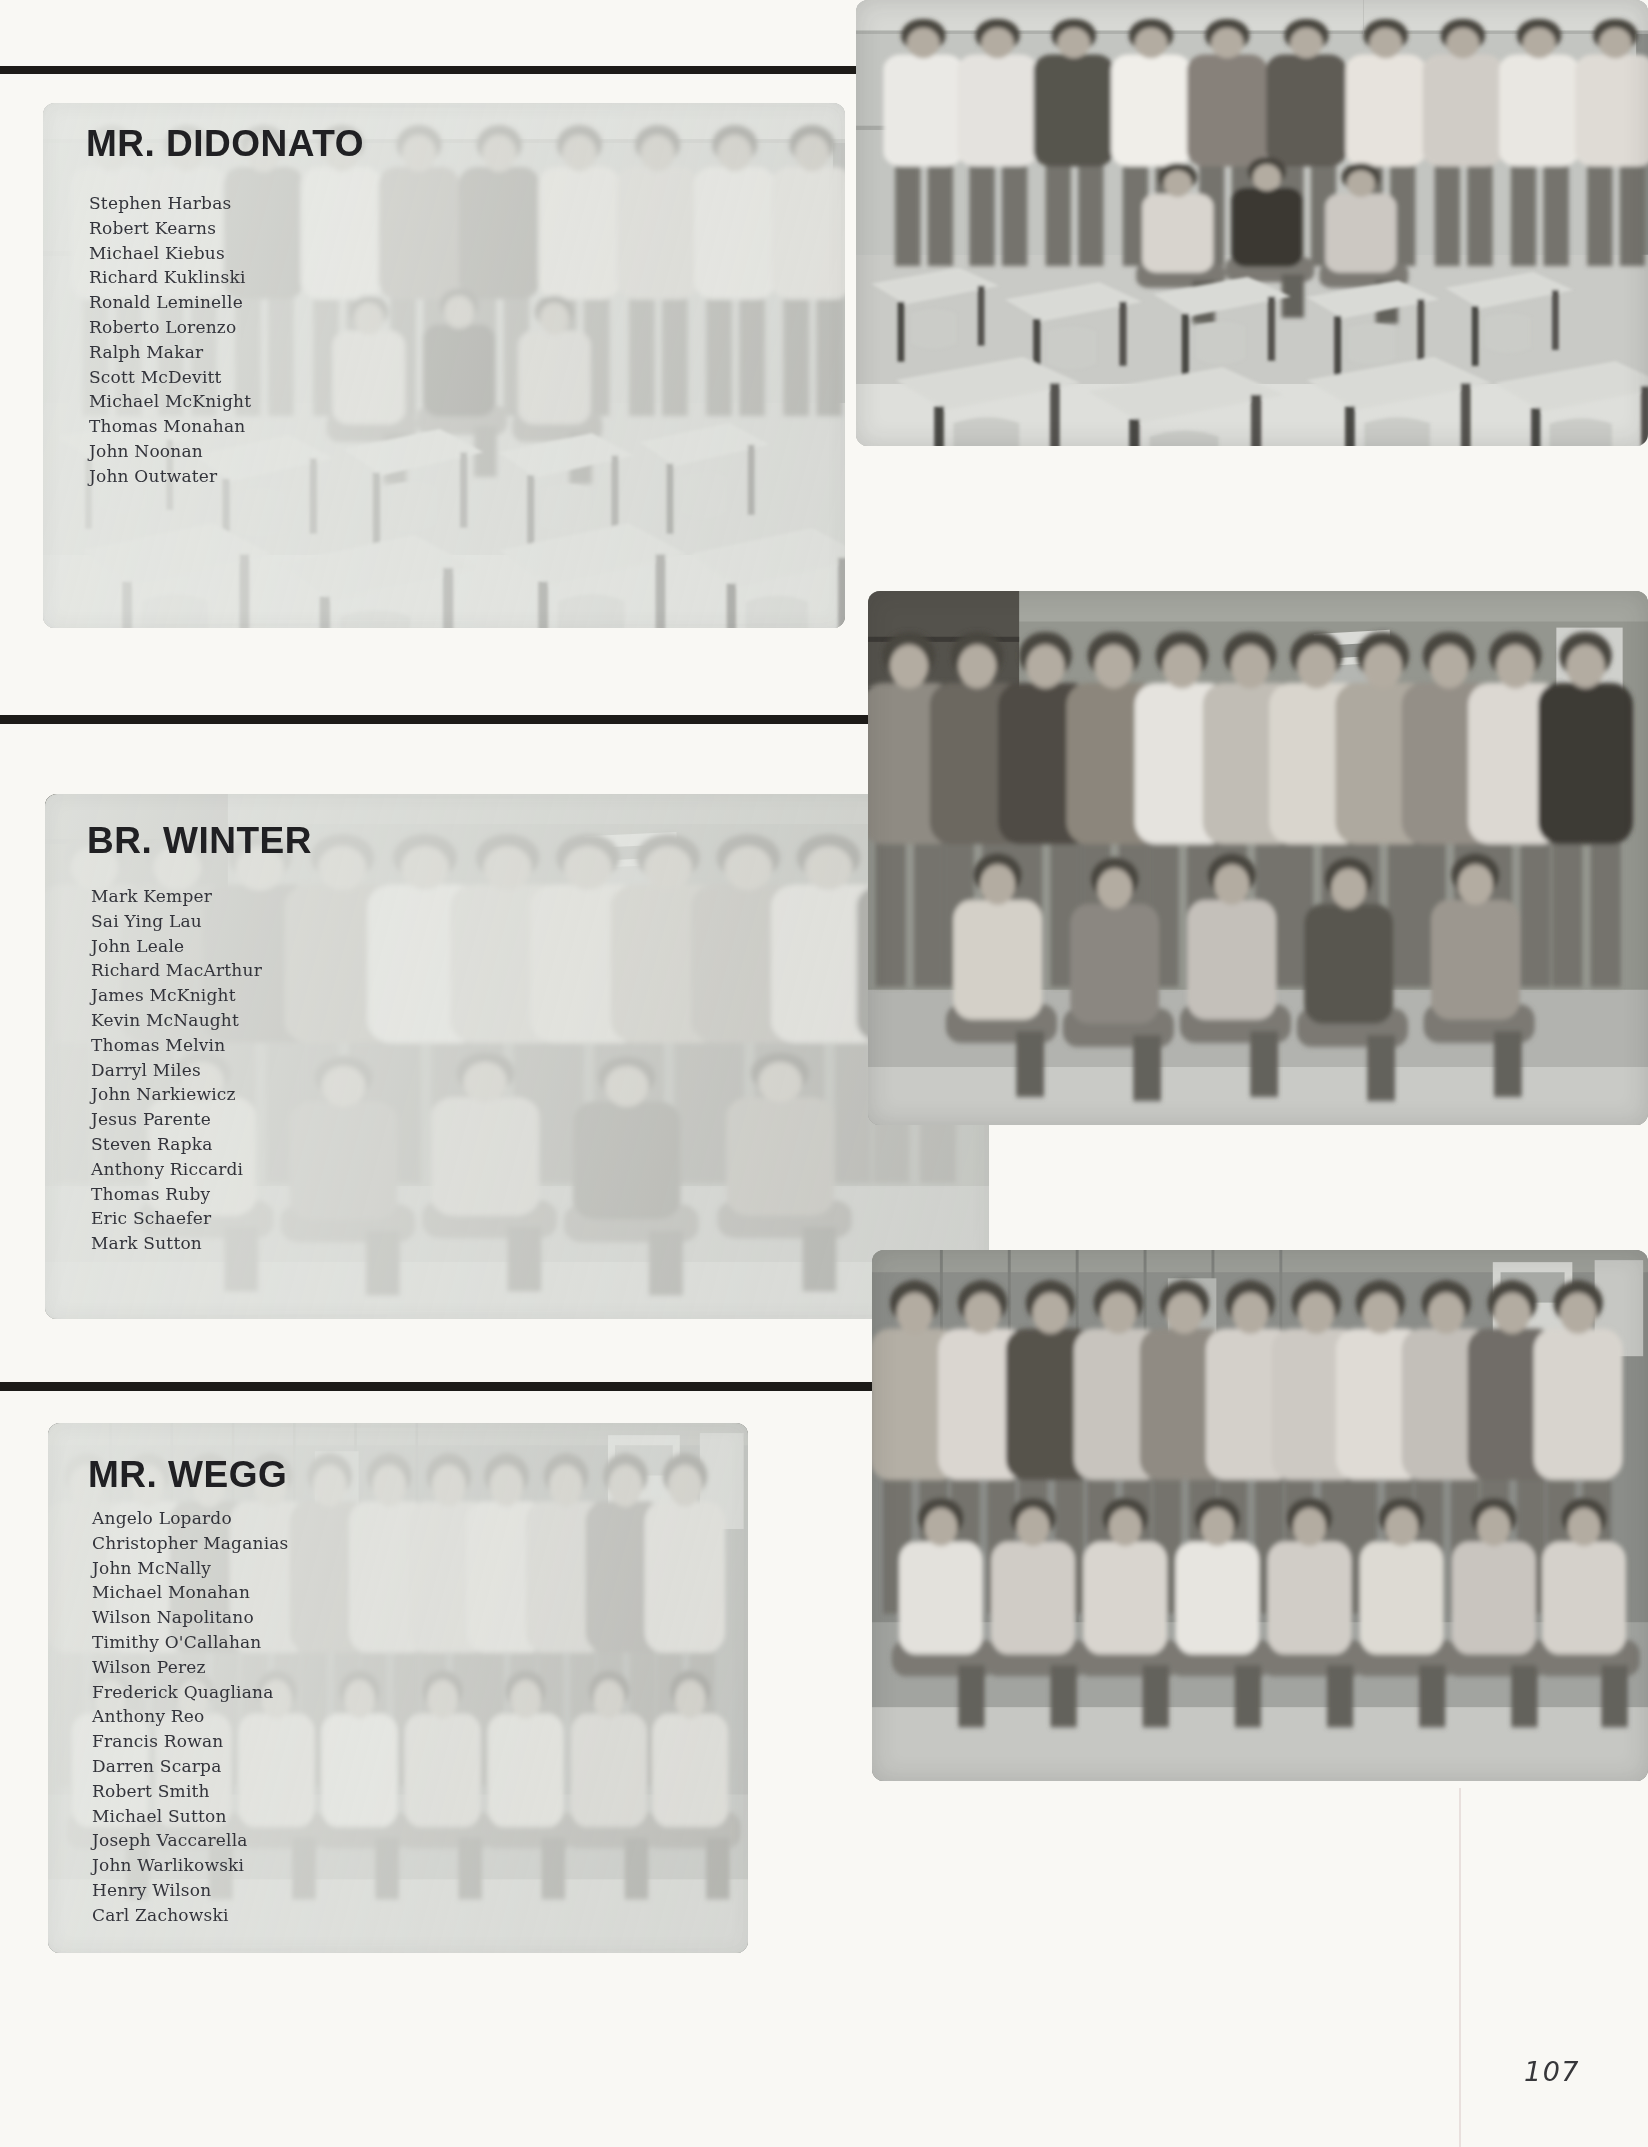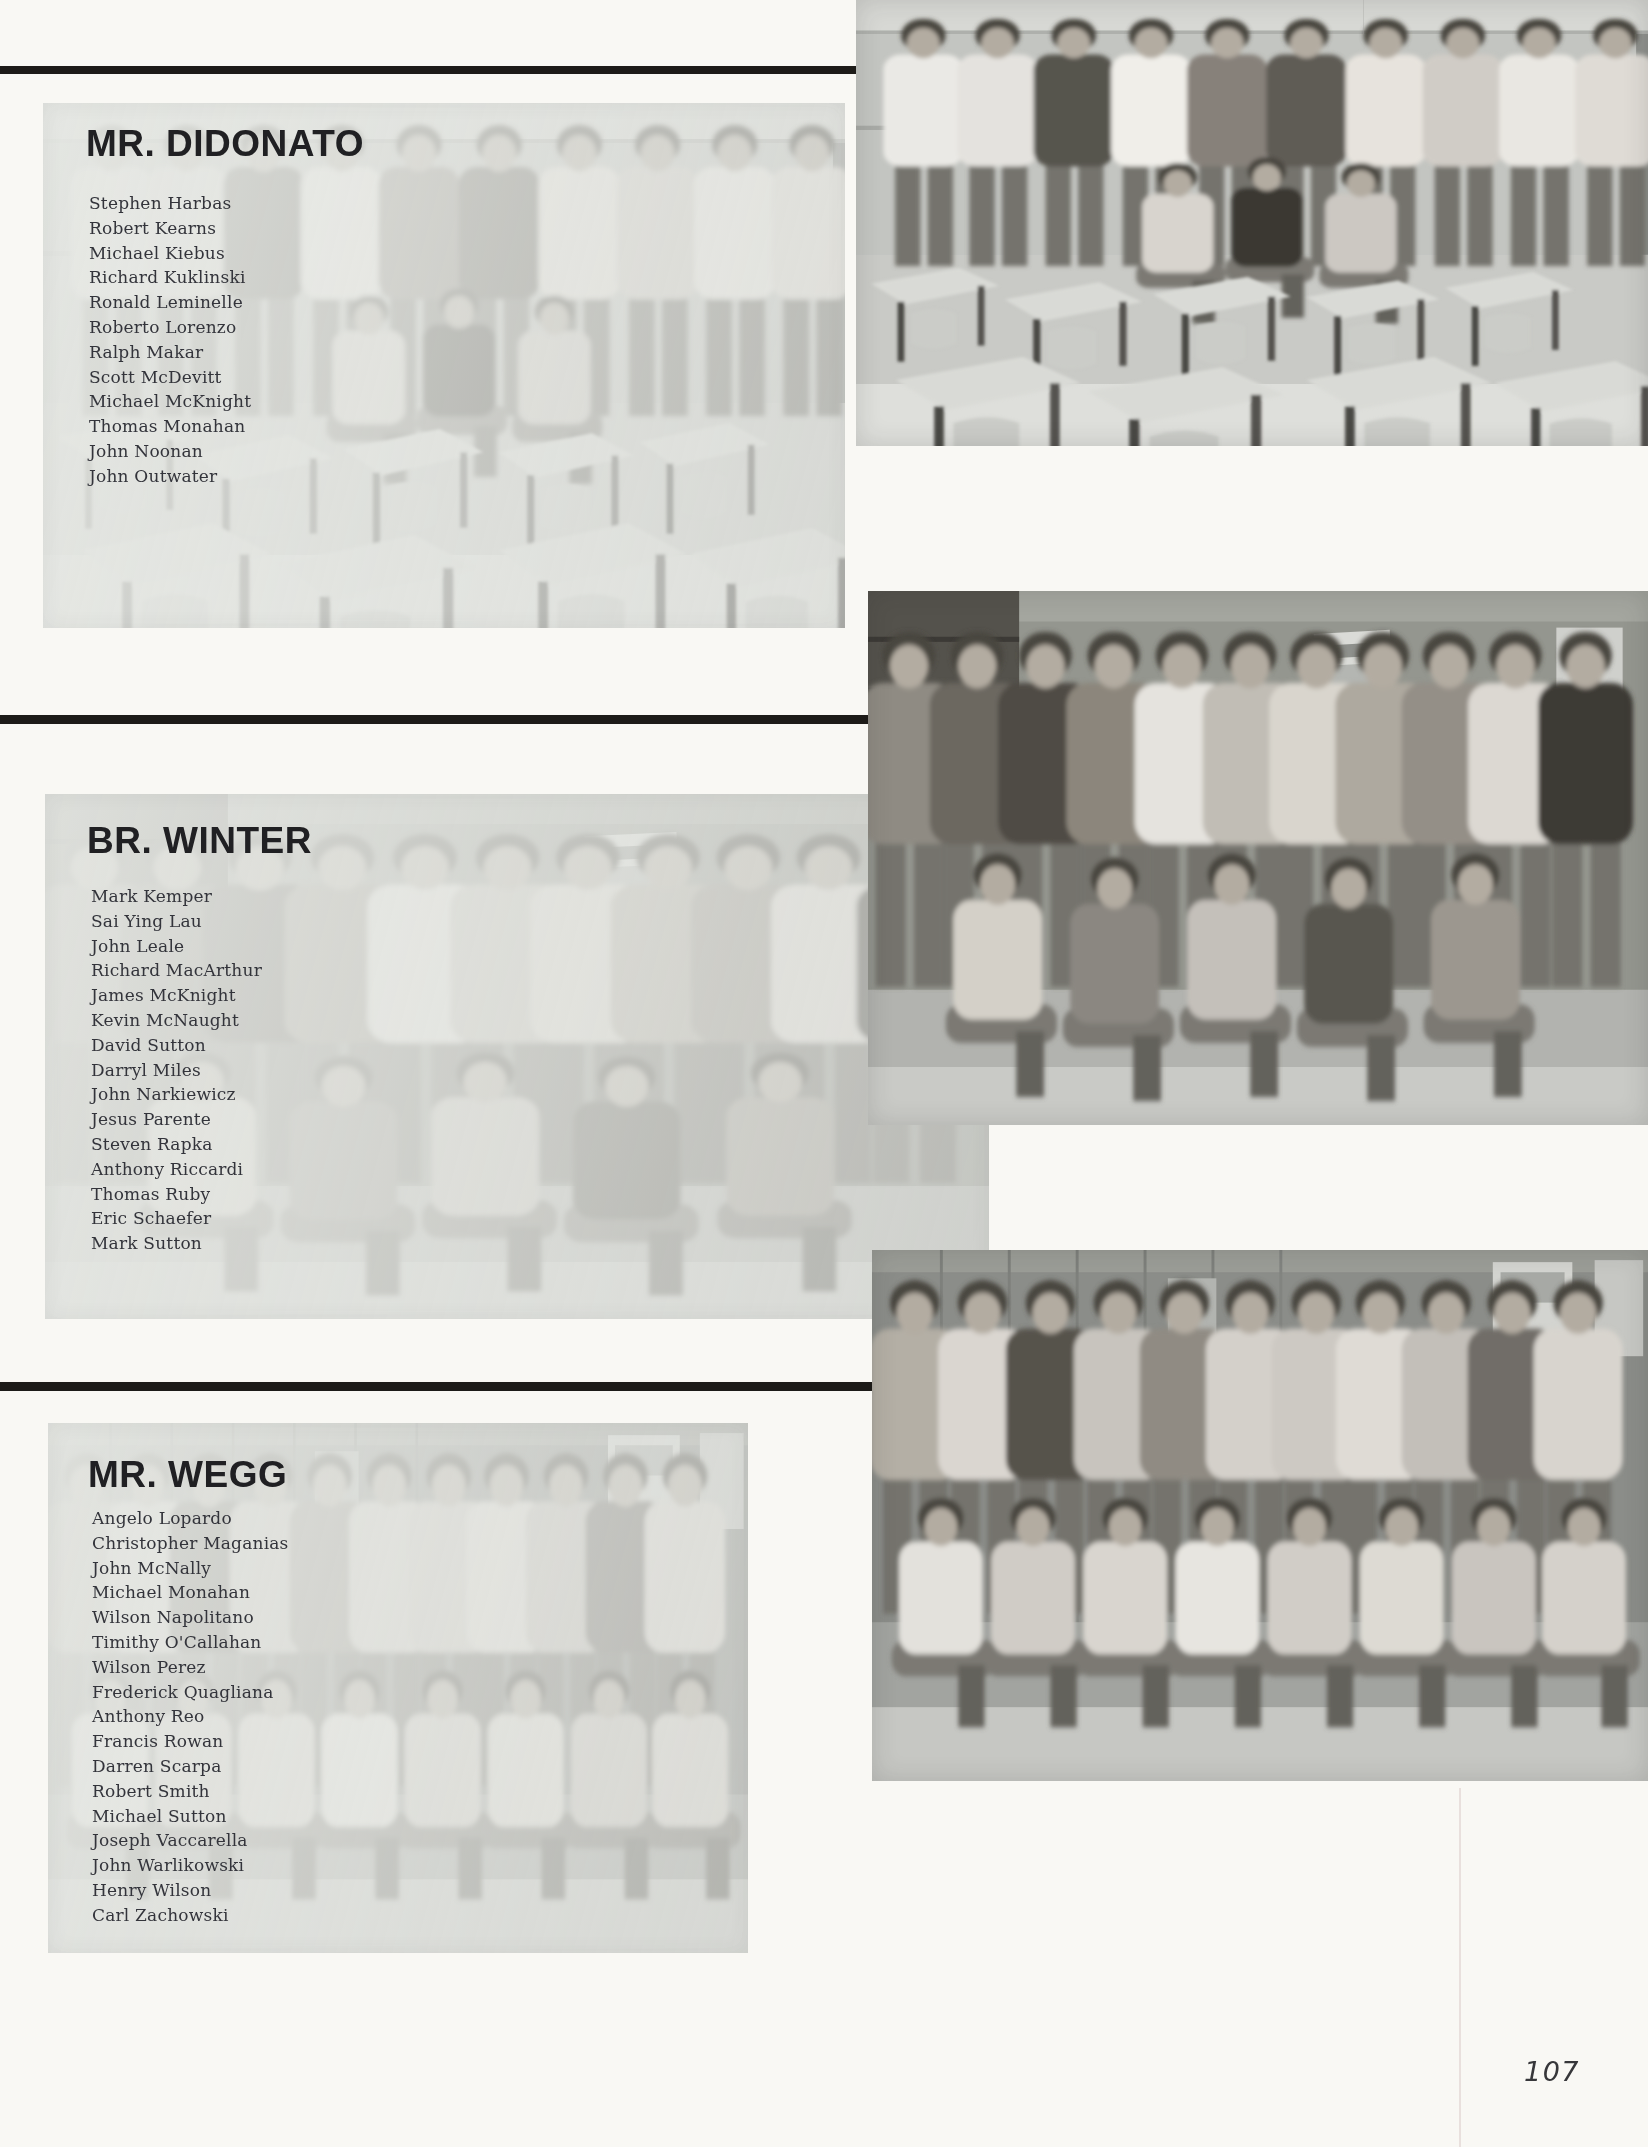--- a/index.html
+++ b/index.html
@@ -10,21 +10,21 @@
     overflow:hidden;
     font-family:"Liberation Sans",sans-serif;
   }
   
   .rule{position:absolute;left:0;background:#1d1b18;}
   .rule-1{top:66px;width:876px;height:8px;}
   .rule-2{top:715px;width:878px;height:9px;}
   .rule-3{top:1382px;width:878px;height:9px;}
 
   
-  .photo{position:absolute;overflow:hidden;background:#a3a3a3;}
+  .photo{position:absolute;overflow:hidden;background:#a3a3a3;border-radius:12px;}
   .photo svg.scene{position:absolute;inset:0;width:100%;height:100%;display:block;}
   .photo::after{content:"";position:absolute;inset:0;box-shadow:inset 0 0 26px rgba(40,40,38,0.16);pointer-events:none;}
 
   .photo-l1{left:43px;top:103px;width:802px;height:525px;}
   .photo-r1{left:856px;top:0;width:792px;height:446px;}
   .photo-l2{left:45px;top:794px;width:944px;height:525px;}
   .photo-r2{left:868px;top:591px;width:780px;height:534px;}
   .photo-l3{left:48px;top:1423px;width:700px;height:530px;}
   .photo-r3{left:872px;top:1250px;width:776px;height:531px;}
 
@@ -258,21 +258,21 @@
       </svg>
     <div class="wash"></div>
     <h2 class="section-title">BR. WINTER</h2>
     <div class="names">
         <div class="name-line">Mark Kemper</div>
         <div class="name-line">Sai Ying Lau</div>
         <div class="name-line">John Leale</div>
         <div class="name-line">Richard MacArthur</div>
         <div class="name-line">James McKnight</div>
         <div class="name-line">Kevin McNaught</div>
-        <div class="name-line">David Sutton</div>
+        <div class="name-line">Thomas Melvin</div>
         <div class="name-line">Darryl Miles</div>
         <div class="name-line">John Narkiewicz</div>
         <div class="name-line">Jesus Parente</div>
         <div class="name-line">Steven Rapka</div>
         <div class="name-line">Anthony Riccardi</div>
         <div class="name-line">Thomas Ruby</div>
         <div class="name-line">Eric Schaefer</div>
         <div class="name-line">Mark Sutton</div>
       </div>
   </section>

